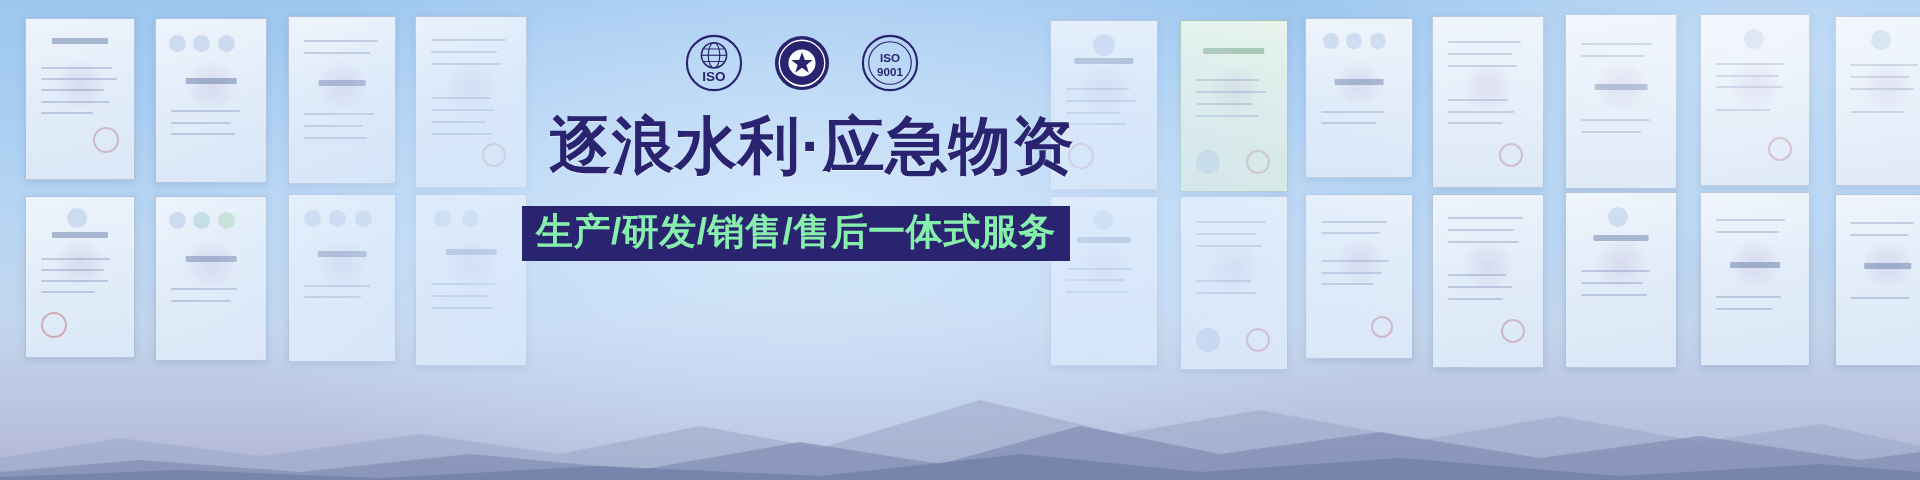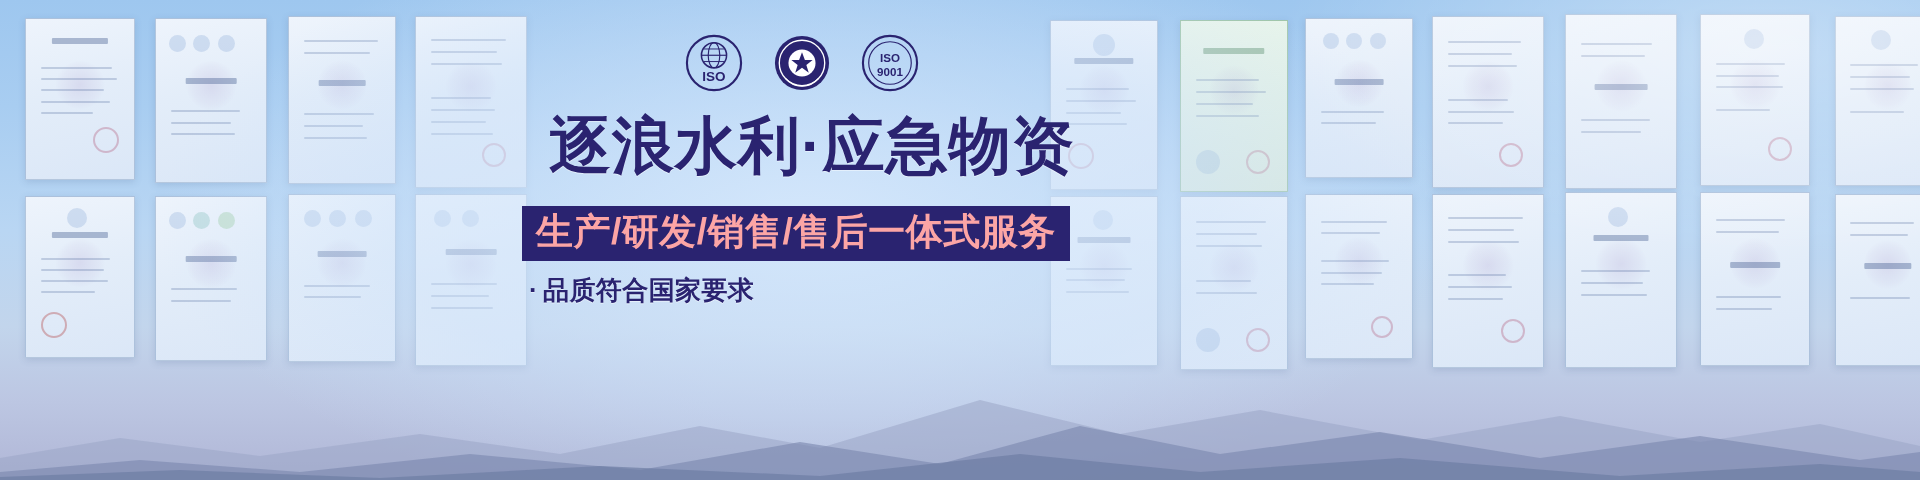--- a/index.html
+++ b/index.html
@@ -98,21 +98,21 @@
 
   .subtitle-bar {
     position:absolute; left:17px; top:186px;
     background:#2a2370;
     padding:7px 14px 9px 14px;
     white-space:nowrap;
   }
   .subtitle-bar .st {
     font-size:37px;
     font-weight:bold;
-    color:#fca5a5;
+    color:#86efac;
     letter-spacing:.5px;
     line-height:1.05;
   }
 
   .bullets {
     position:absolute; left:24px; top:246px;
     width:556px;
     display:grid;
     grid-template-columns:286px 270px;
     grid-auto-rows:48px;
@@ -374,19 +374,16 @@
       </svg>
     </div>
 
     <div class="headline">逐浪水利·应急物资</div>
 
     <div class="subtitle-bar">
       <div class="st">生产/研发/销售/售后一体式服务</div>
     </div>
 
     <div class="bullets">
-      <div class="bullet">
-        <span class="dot">·</span><span>品质符合国家要求</span>
-      </div>
     </div>
 
   </div>
 </div>
 
 </body></html>

